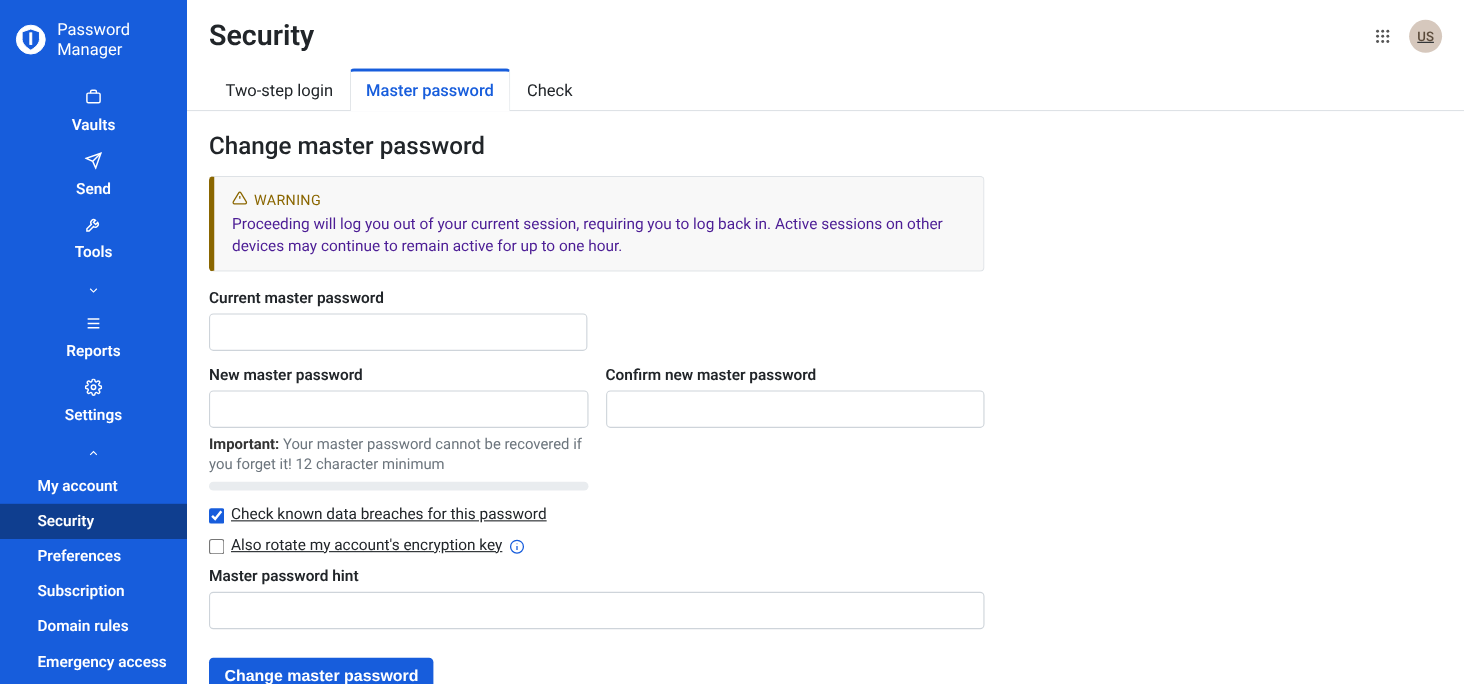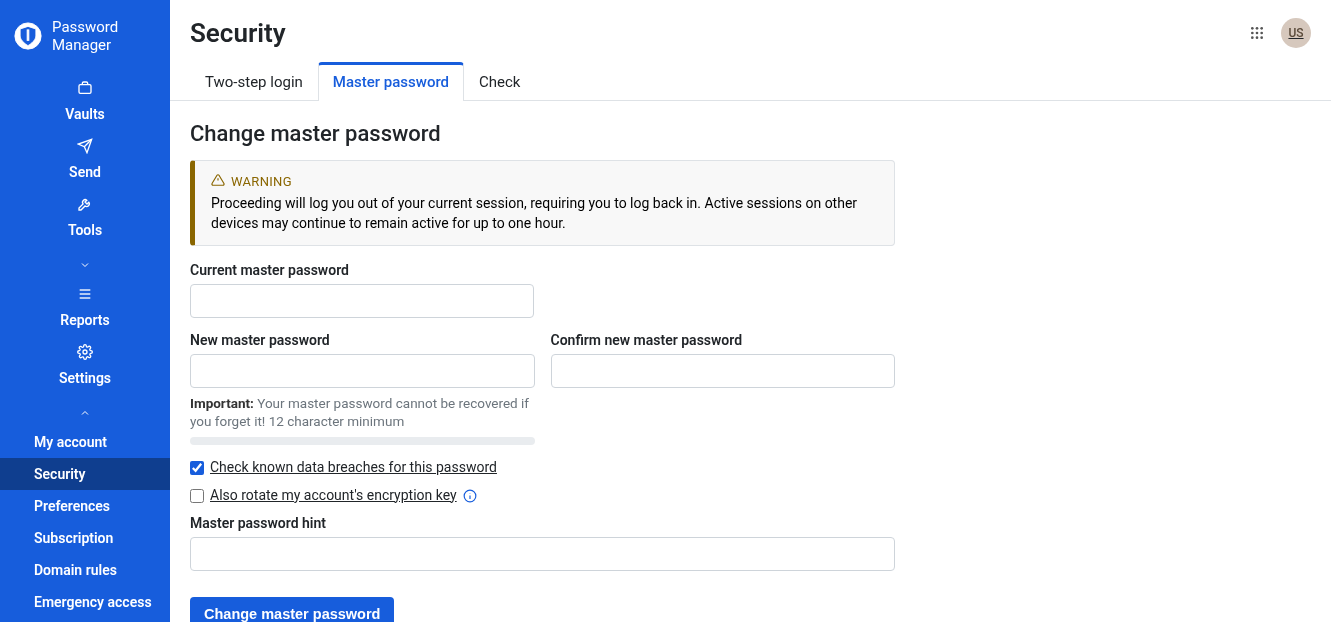--- a/index.html
+++ b/index.html
@@ -30,21 +30,21 @@
     h1.page-title { font-size: 26px; font-weight: 600; margin-bottom: 14px; }
     .tabs { display: flex; border-bottom: 1px solid #dee2e6; margin: 0 -20px; padding: 0 20px;}
     .tab { padding: 10px 14px; font-size: 15px; cursor: pointer; border: 1px solid transparent; border-bottom: none; border-top-left-radius:4px; border-top-right-radius:4px; margin-bottom:-1px;}
     .tab.active { color: #175DDC; border-color: #dee2e6; border-top: 3px solid #175DDC; padding-top:8px; background:#fff; font-weight:500;}
 
     h2.section-title { font-size: 22px; font-weight: 500; margin: 20px 0 14px 0; }
 
     .callout { border: 1px solid #dee2e6; border-left: 5px solid #8a6600; background: #f8f8f8; padding: 12px 16px; border-radius: 4px; max-width: 705px; margin-bottom: 16px;}
     .callout-head { display: flex; align-items: center; gap: 6px; color: #8a6600; font-weight: 400; font-size: 13px; letter-spacing: 0.3px; margin-bottom: 4px;}
     .callout-head svg { stroke: #8a6600; }
-    .callout-body { color: #000000; line-height: 1.4; }
+    .callout-body { color: #4c1d95; line-height: 1.4; }
 
     .form-row { display: flex; gap: 16px; max-width: 705px; }
     .form-group { margin-bottom: 14px; }
     .col { flex: 1; }
     label.field-label { display: block; font-weight: 600; font-size: 14px; margin-bottom: 6px; }
     input.text-input { width: 100%; height: 34px; border: 1px solid #ced4da; border-radius: 4px; padding: 6px 10px; font-size: 14px; }
     .w-344 { max-width: 344px; }
     .helper { color: #6c757d; font-size: 13.5px; margin-top: 6px; line-height:1.35;}
     .helper strong { color: #333; }
     .strength-bar { height: 8px; background: #e9ecef; border-radius: 4px; margin-top: 6px; }

